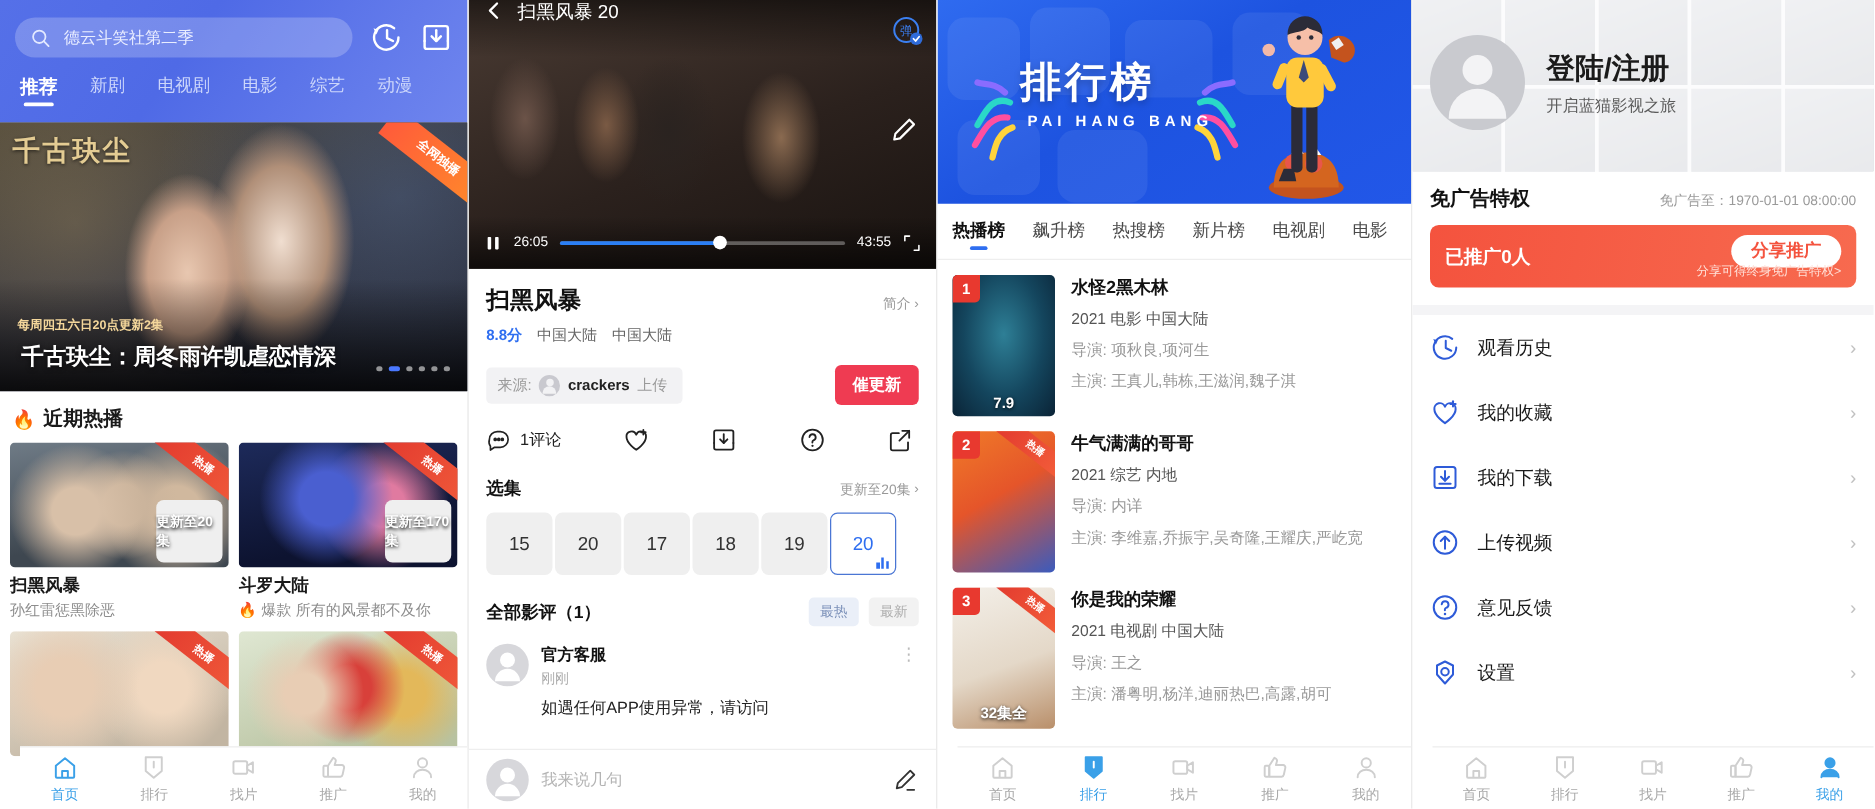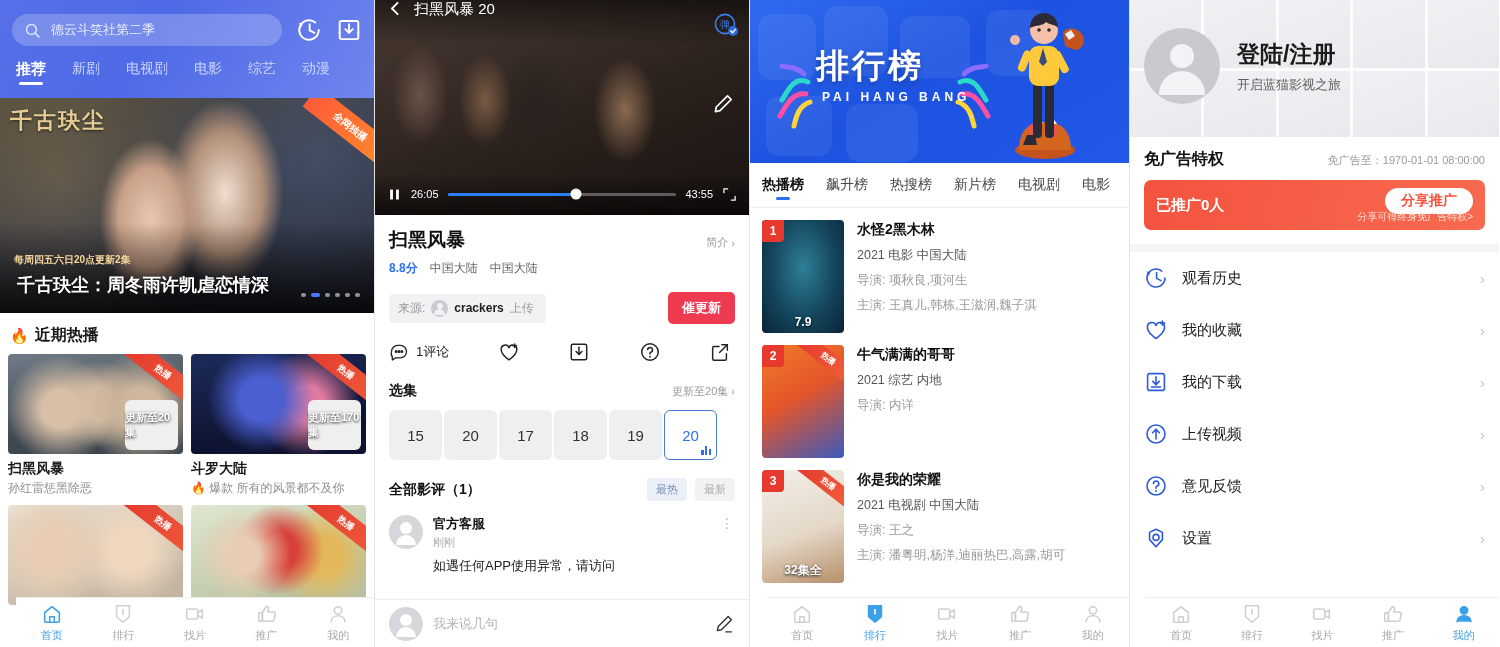--- a/index.html
+++ b/index.html
@@ -562,20 +562,21 @@
 
     <div class="rk-item">
       <div class="rk-poster pst2">
         <div class="num">2</div>
         <div class="cn">热播</div>
       </div>
       <div class="rk-info">
         <div class="nm">牛气满满的哥哥</div>
         <div class="l2">2021  综艺  内地</div>
         <div class="l3">导演: 内详</div>
+        <div class="l3">主演: 李维嘉,乔振宇,吴奇隆,王耀庆,严屹宽</div>
       </div>
     </div>
 
     <div class="rk-item">
       <div class="rk-poster pst3">
         <div class="num">3</div>
         <div class="cn">热播</div>
         <div class="tag">32集全</div>
       </div>
       <div class="rk-info">

